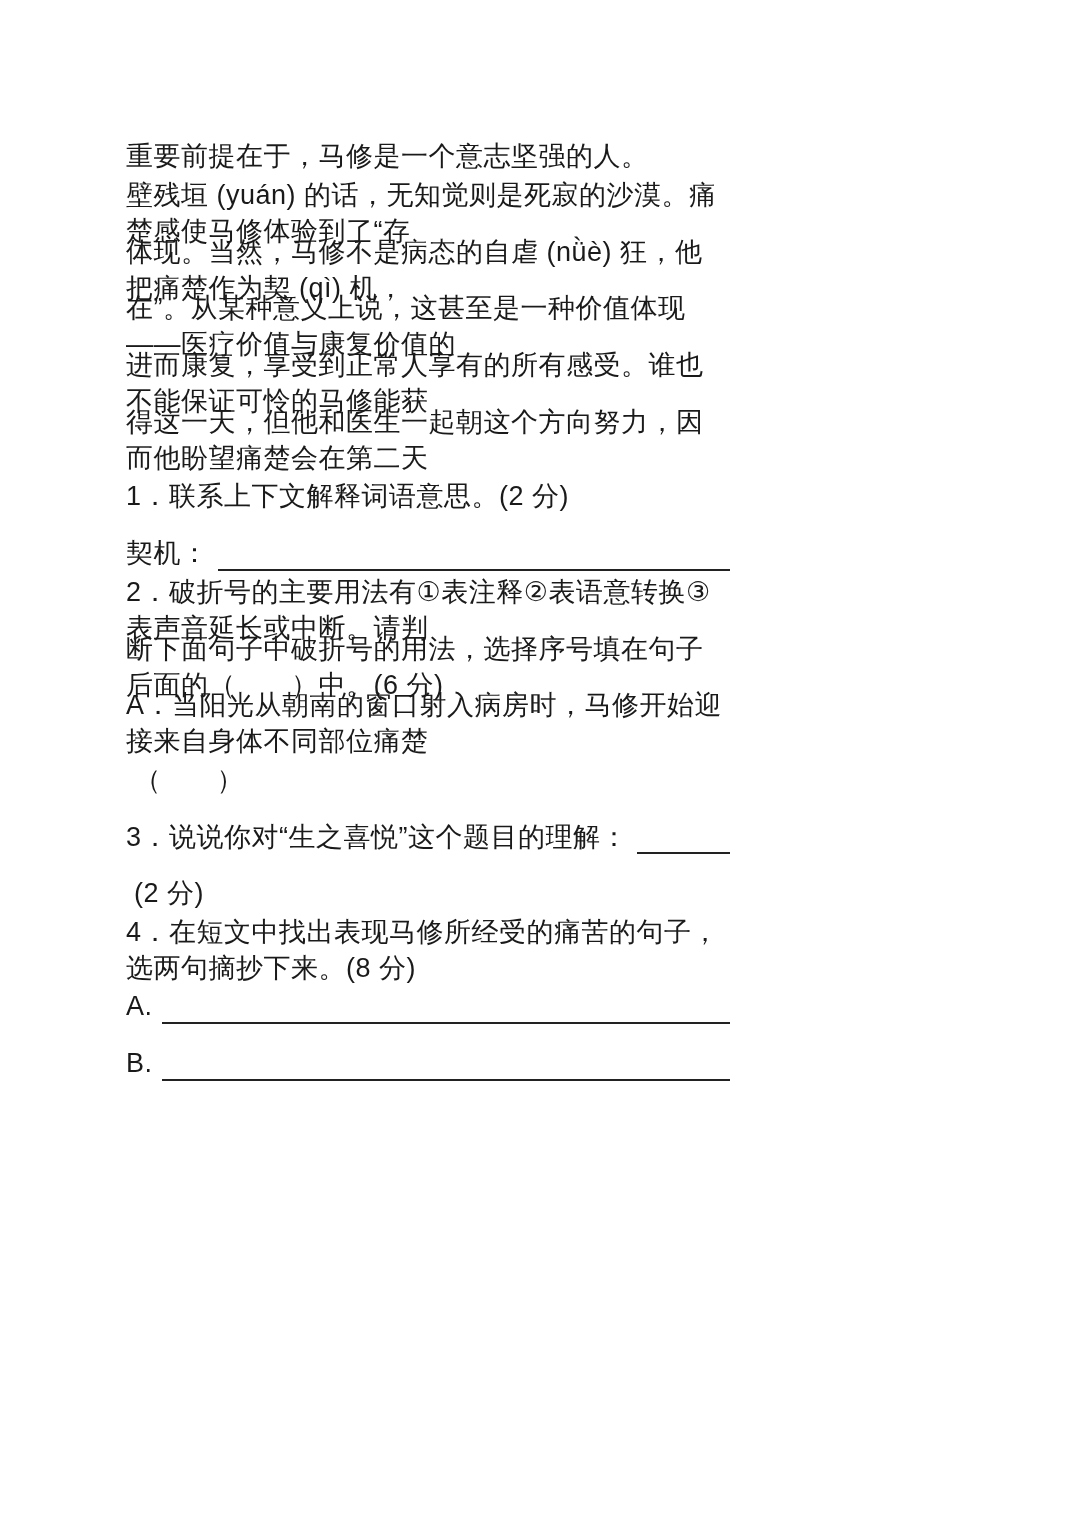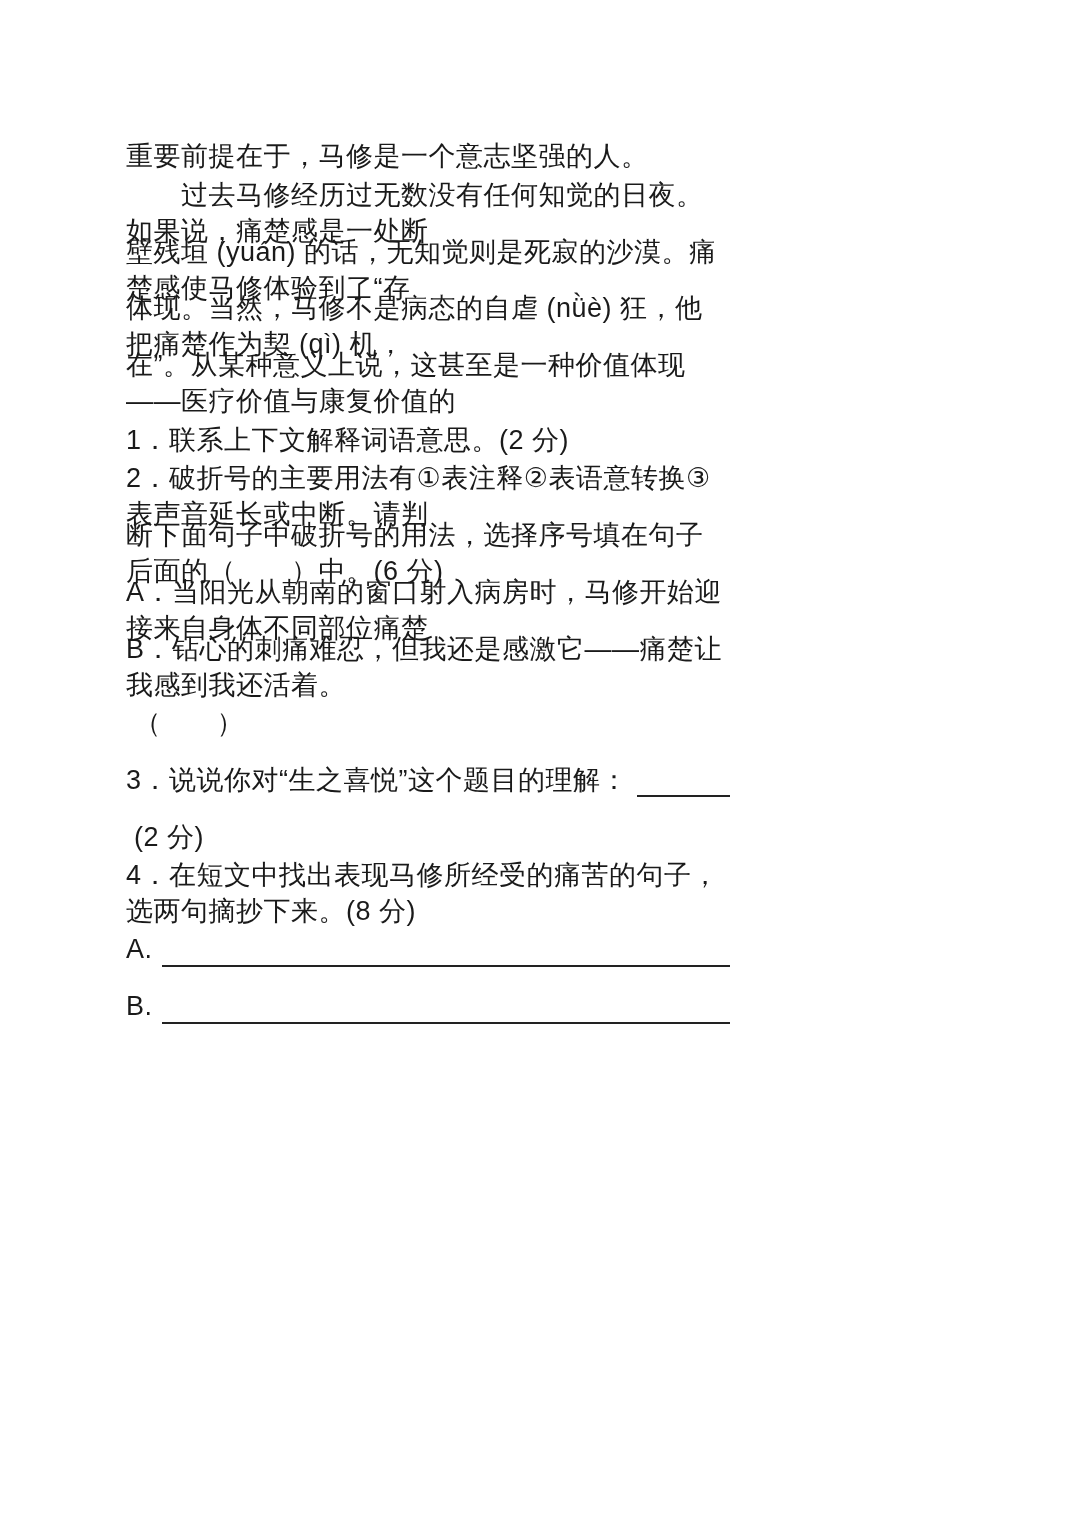--- a/index.html
+++ b/index.html
@@ -39,29 +39,30 @@
     margin-bottom: 11px;
     margin-left: 9px;
   }
 </style>
 </head>
 <body style="background: rgb(255, 255, 255);">
 
 <div class="page">
   <div class="doc" id="doc" style="color: rgb(26, 26, 26);">
       <div class="line"><span class="t">重要前提在于，马修是一个意志坚强的人。</span></div>
-      <div class="line"><span class="t">　　过去马修经历过无数没有任何知觉的日夜。如果说，痛楚感是一处断</span></div>
       <div class="line"><span class="t">壁残垣 (yuán) 的话，无知觉则是死寂的沙漠。痛楚感使马修体验到了“存</span></div>
       <div class="line"><span class="t">体现。当然，马修不是病态的自虐 (nǜè) 狂，他把痛楚作为契 (qì) 机，</span></div>
       <div class="line"><span class="t">在”。从某种意义上说，这甚至是一种价值体现——医疗价值与康复价值的</span></div>
+      <div class="line"><span class="t">进而康复，享受到正常人享有的所有感受。谁也不能保证可怜的马修能获</span></div>
+      <div class="line"><span class="t">得这一天，但他和医生一起朝这个方向努力，因而他盼望痛楚会在第二天</span></div>
       <div class="line"><span class="t">1．联系上下文解释词语意思。(2 分)</span></div>
+      <div class="line"><span class="t">契机：</span><span class="blank" style="border-bottom-color: rgb(34, 34, 34);"></span></div>
       <div class="line"><span class="t">2．破折号的主要用法有①表注释②表语意转换③表声音延长或中断。请判</span></div>
       <div class="line"><span class="t">断下面句子中破折号的用法，选择序号填在句子后面的（　　）中。(6 分)</span></div>
       <div class="line"><span class="t">A．当阳光从朝南的窗口射入病房时，马修开始迎接来自身体不同部位痛楚</span></div>
-      <div class="line"><span class="t">B．钻心的刺痛难忍，但我还是感激它——痛楚让我感到我还活着。</span></div>
       <div class="line"><span class="t"> （　　）</span></div>
       <div class="line"><span class="t">3．说说你对“生之喜悦”这个题目的理解：</span><span class="blank" style="border-bottom-color: rgb(34, 34, 34);"></span></div>
       <div class="line"><span class="t"> (2 分)</span></div>
       <div class="line"><span class="t">4．在短文中找出表现马修所经受的痛苦的句子，选两句摘抄下来。(8 分)</span></div>
       <div class="line"><span class="t">A.</span><span class="blank" style="border-bottom-color: rgb(34, 34, 34);"></span></div>
       <div class="line"><span class="t">B.</span><span class="blank" style="border-bottom-color: rgb(34, 34, 34);"></span></div>
     </div>
 </div>
 
 </body></html>

